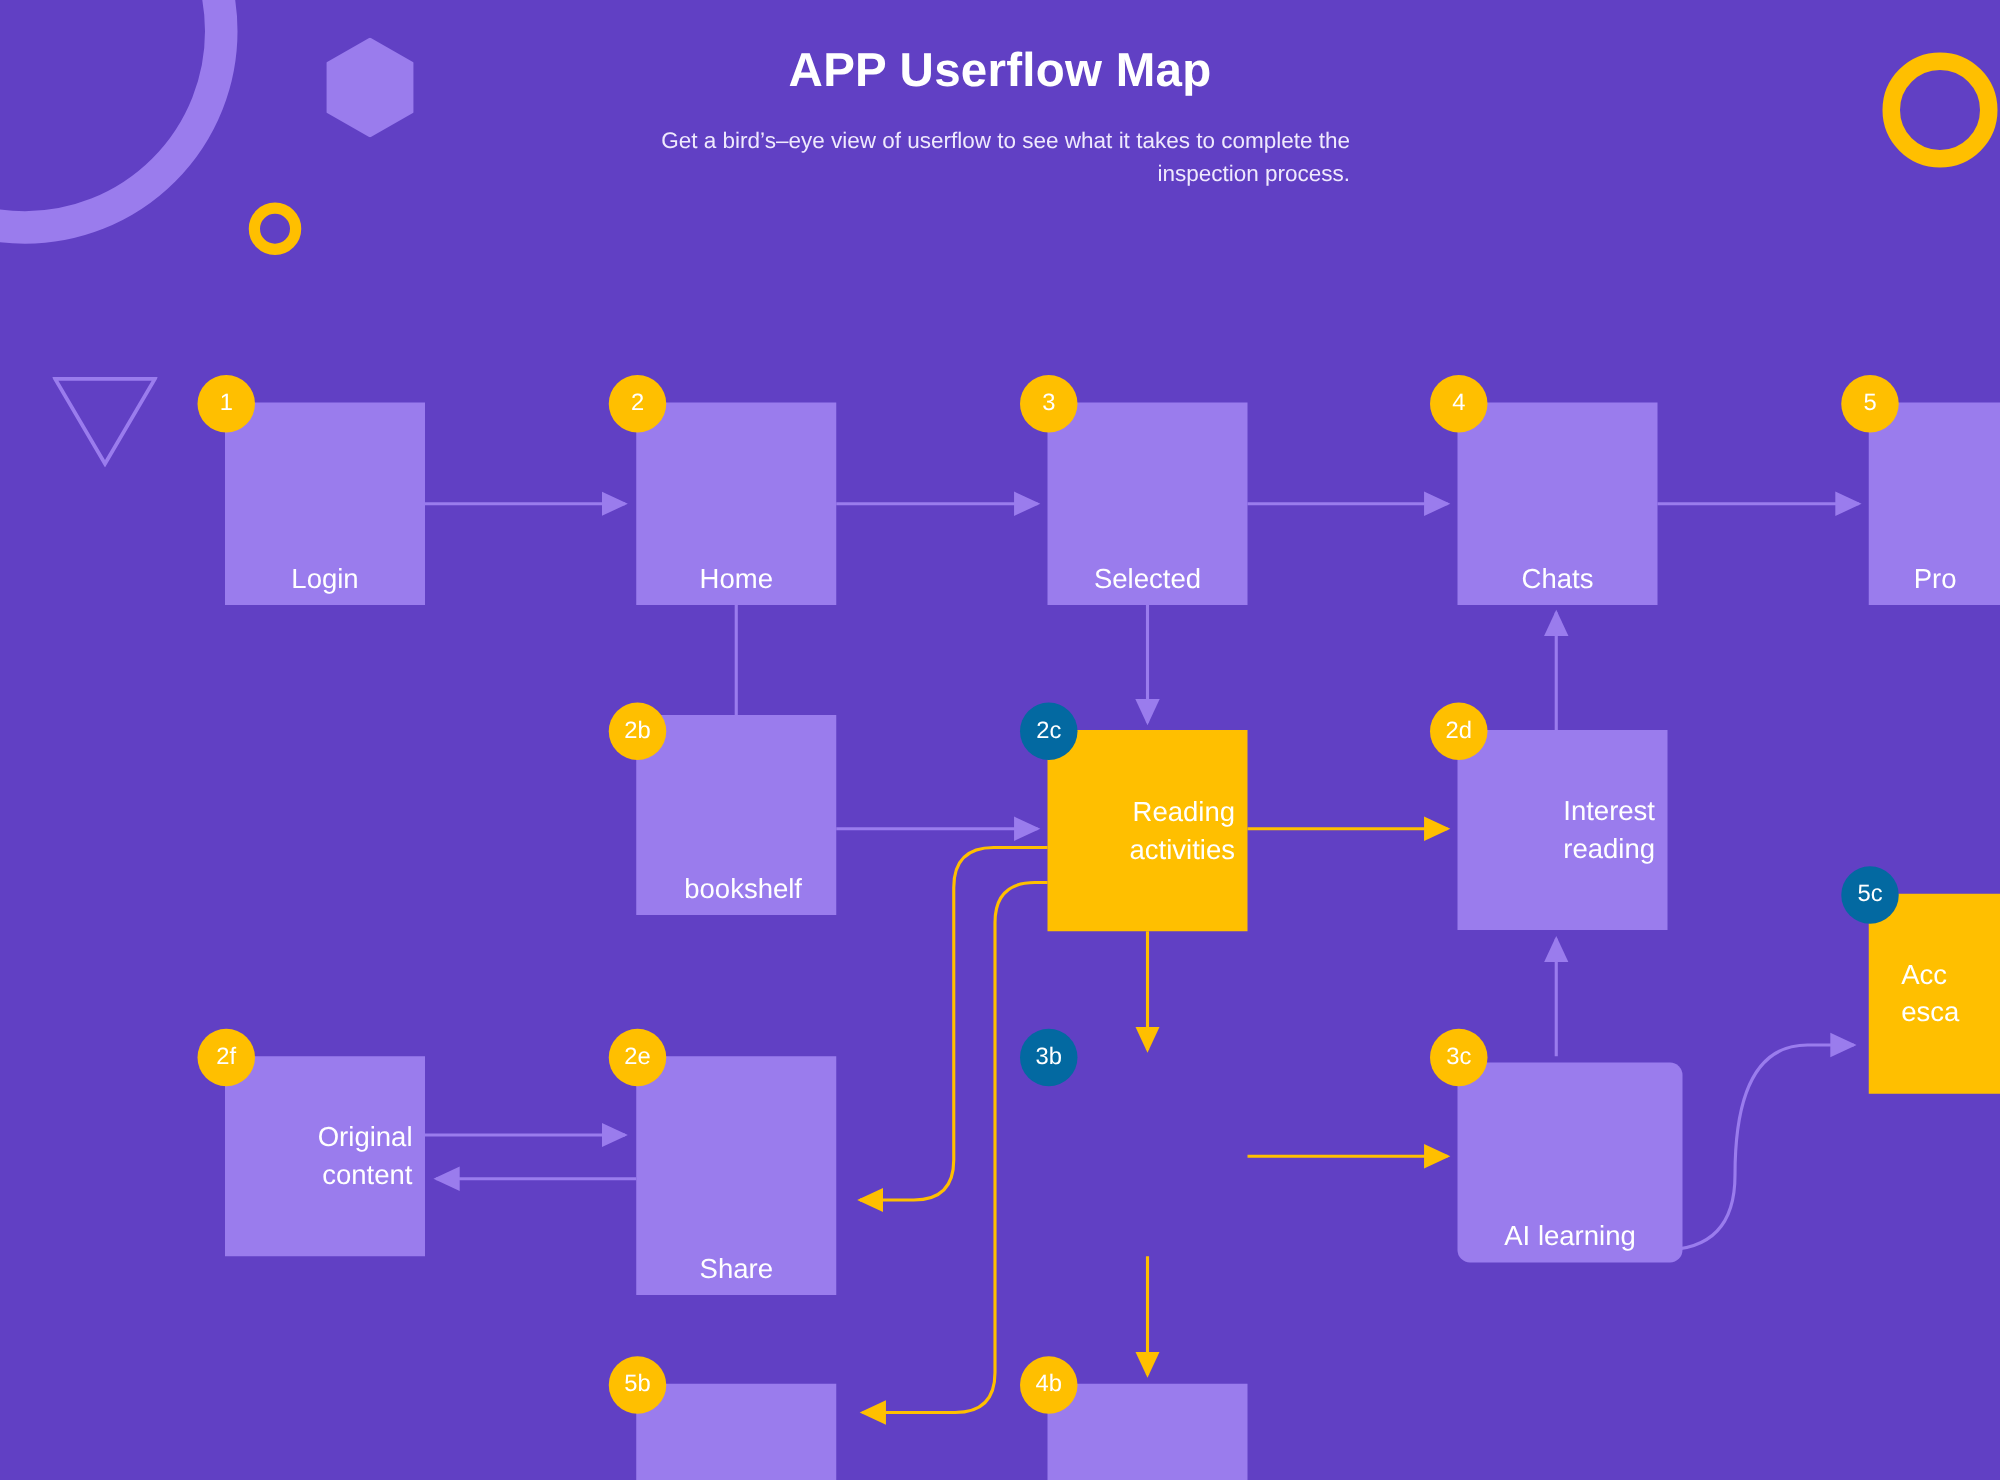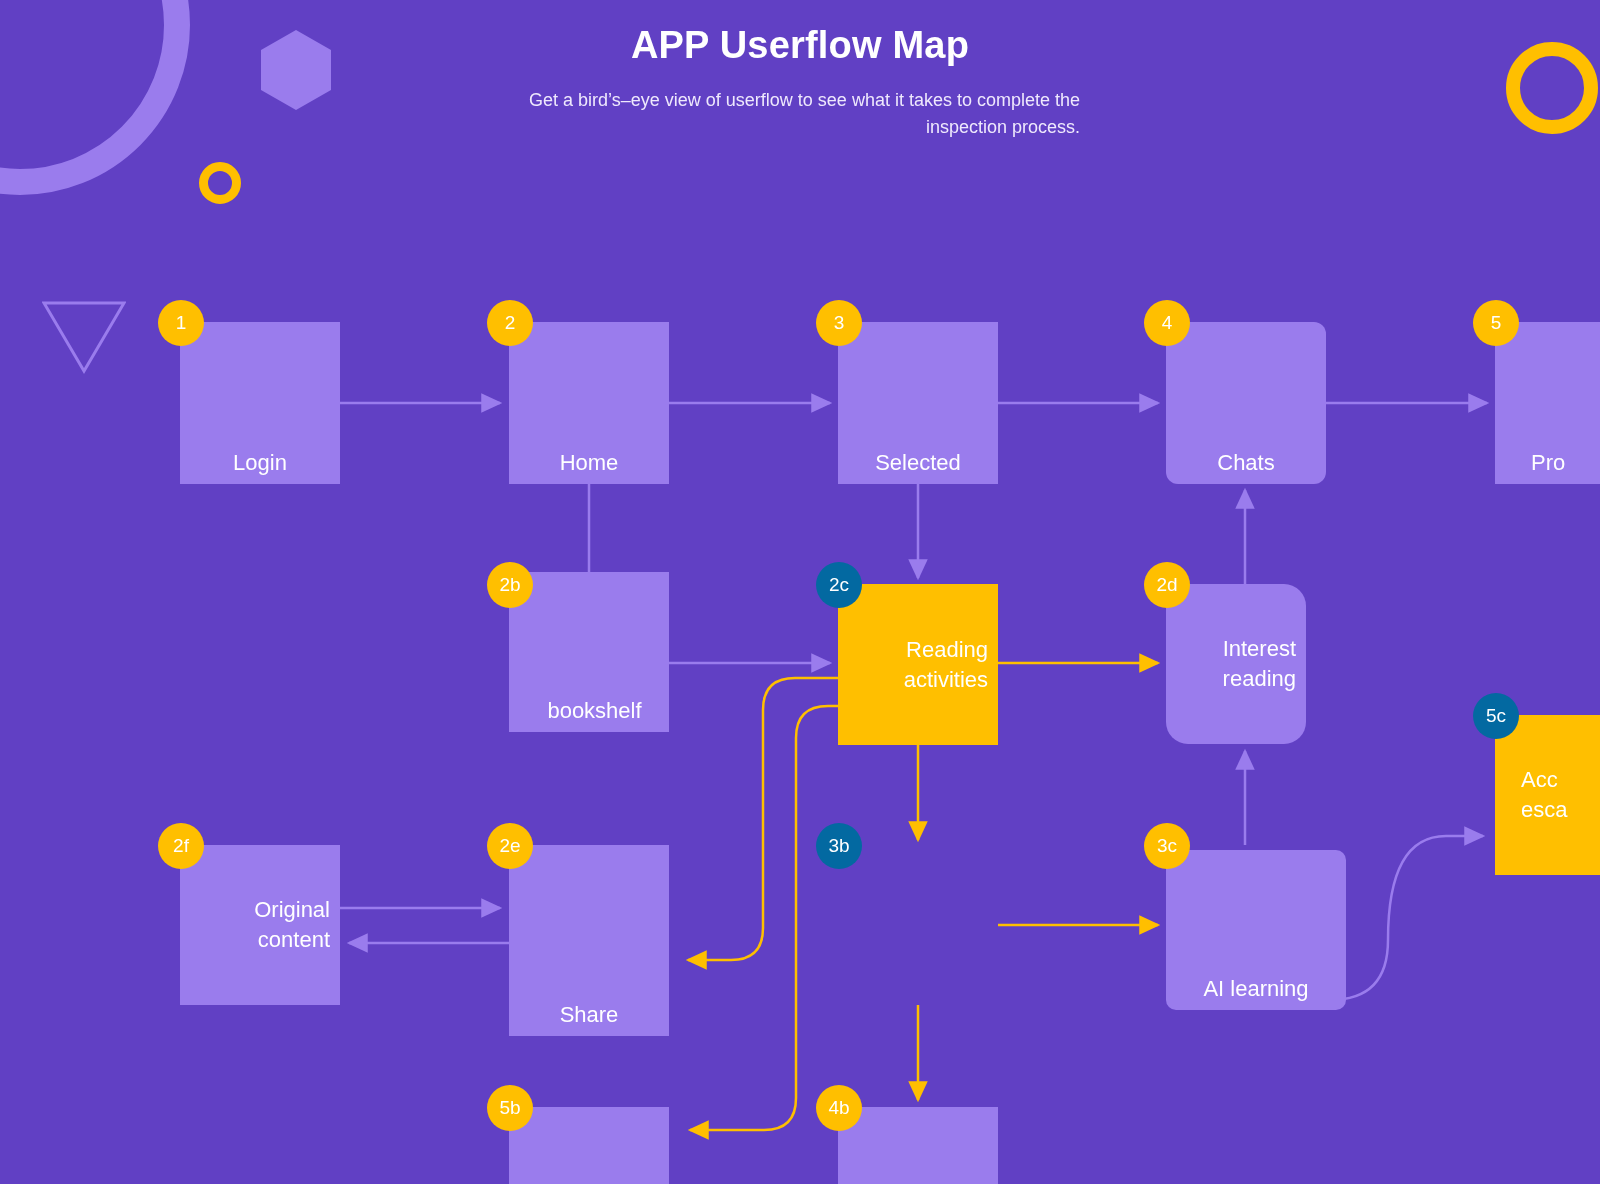--- a/index.html
+++ b/index.html
@@ -57,21 +57,21 @@
 
   
   #header {
     position: absolute;
     left: 0; top: 0;
     width: 1600px;
     text-align: center;
   }
   #page-title {
     margin: 0;
-    padding-top: 24px;
+    padding-top: 36px;
     font-size: 38px;
     font-weight: bold;
     color: #ffffff;
     letter-spacing: 0.2px;
   }
   #page-subtitle {
     margin: 20px auto 0 auto;
     width: 560px;
     font-size: 18px;
     line-height: 1.5;
@@ -190,42 +190,42 @@
   <div class="node purple" style="left:509px; top:322px; width:160px; height:162px;">
     <span>Home</span>
   </div>
   <div class="badge yellow" style="left:487px; top:300px;">2</div>
 
   <div class="node purple" style="left:838px; top:322px; width:160px; height:162px;">
     <span>Selected</span>
   </div>
   <div class="badge yellow" style="left:816px; top:300px;">3</div>
 
-  <div class="node purple" style="left:1166px; top:322px; width:160px; height:162px;border-radius:12px;">
+  <div class="node purple" style="left:1166px; top:322px; width:160px; height:162px;">
     <span>Chats</span>
   </div>
   <div class="badge yellow" style="left:1144px; top:300px;">4</div>
 
   <div class="node purple" style="left:1495px; top:322px; width:160px; height:162px; justify-content:flex-start; padding-left:36px;">
     <span>Pro</span>
   </div>
   <div class="badge yellow" style="left:1473px; top:300px;">5</div>
 
   <div class="node purple" style="left:509px; top:572px; width:160px; height:160px;padding-left:21px;">
     <span>bookshelf</span>
   </div>
   <div class="badge yellow" style="left:487px; top:562px;">2b</div>
 
   <div class="node amber" style="left:838px; top:584px; width:160px; height:161px; flex-direction:column;">
     <span>Reading</span>
     <span>activities</span>
   </div>
   <div class="badge orange" style="left:816px; top:562px;">2c</div>
 
-  <div class="node purple" style="left:1166px; top:584px; width:140px; height:160px; flex-direction:column;border-radius:22px;">
+  <div class="node purple" style="left:1166px; top:584px; width:168px; height:160px; flex-direction:column;">
     <span>Interest</span>
     <span>reading</span>
   </div>
   <div class="badge yellow" style="left:1144px; top:562px;">2d</div>
 
   <div class="node amber" style="left:1495px; top:715px; width:160px; height:160px; flex-direction:column; align-items:flex-start; padding-left:26px;">
     <span>Acc</span>
     <span>esca</span>
   </div>
   <div class="badge orange" style="left:1473px; top:693px;">5c</div>

